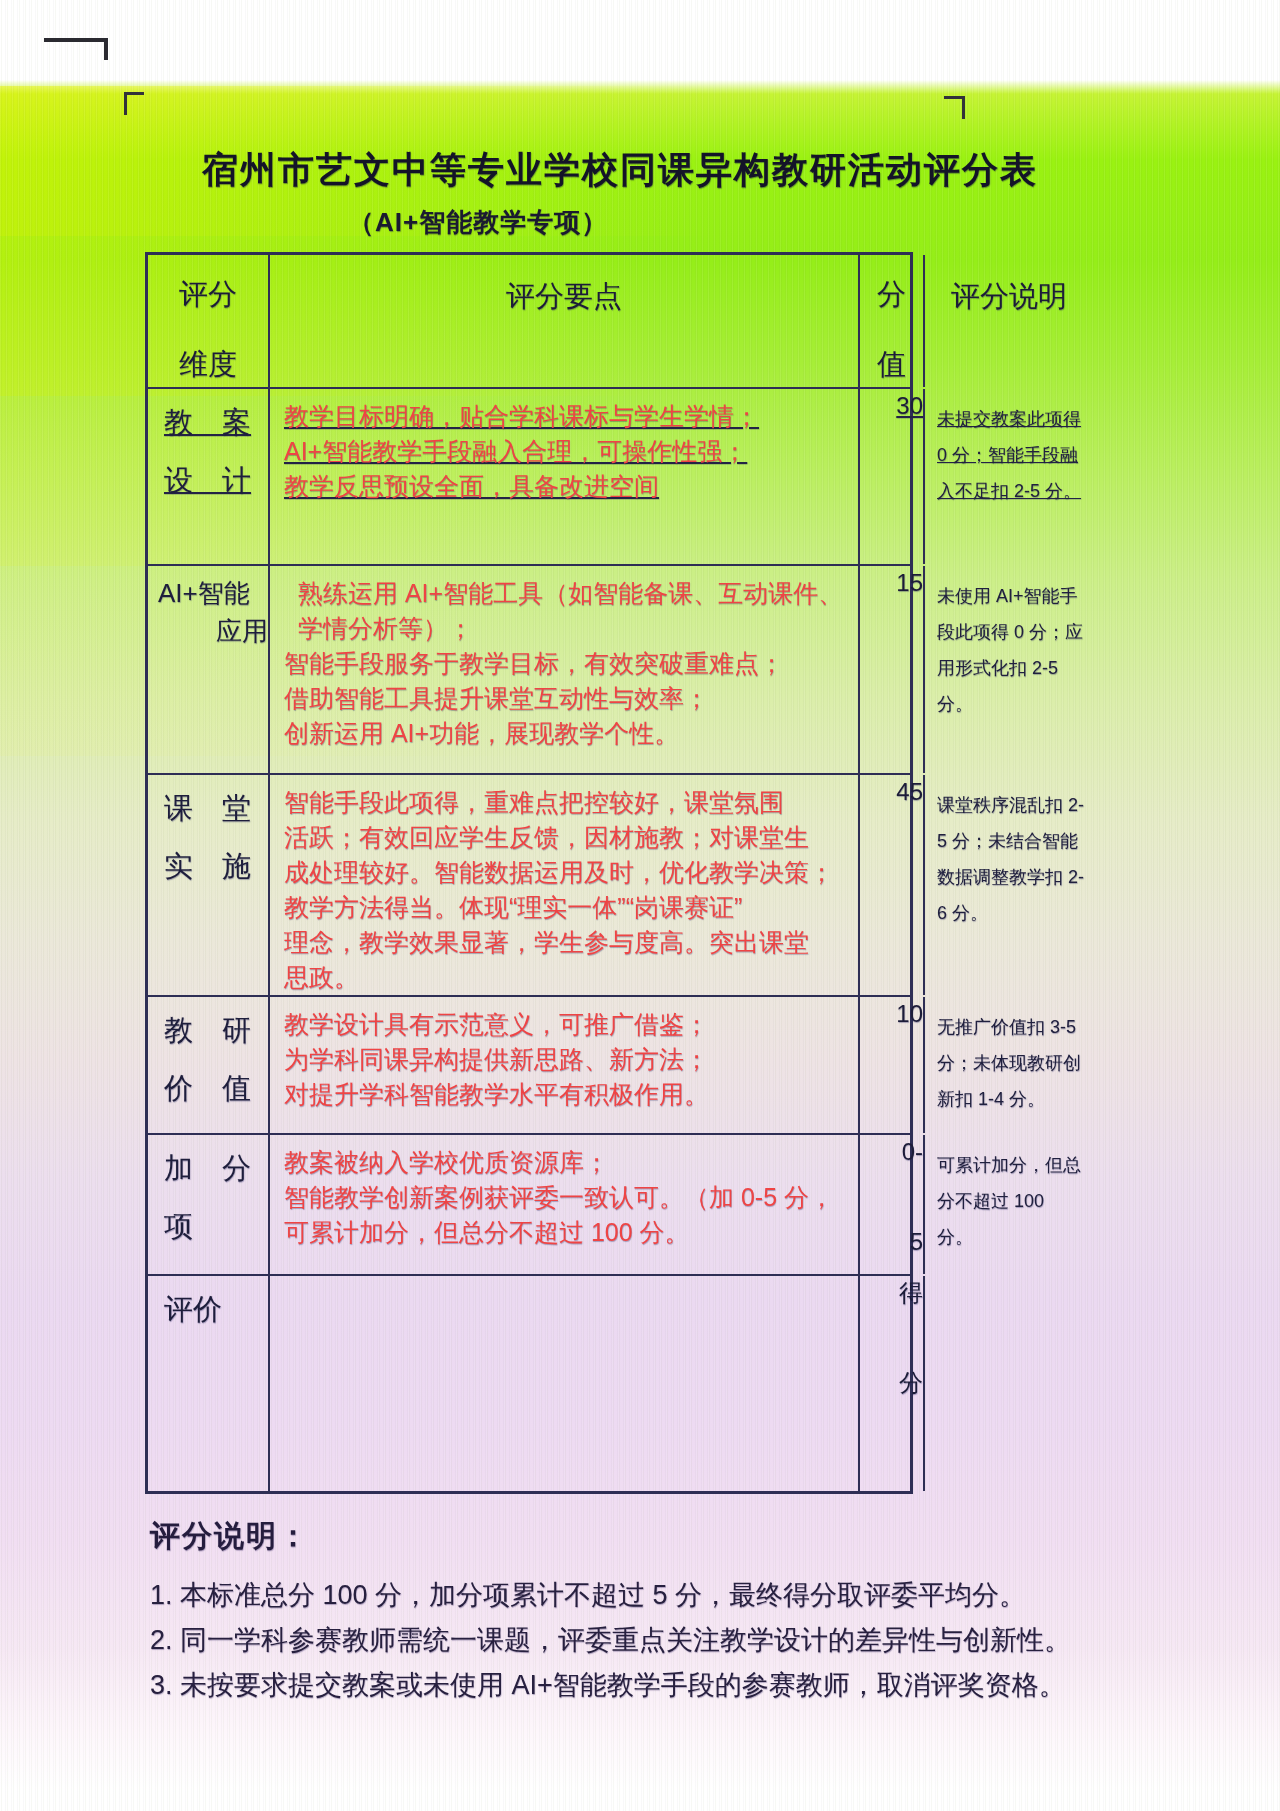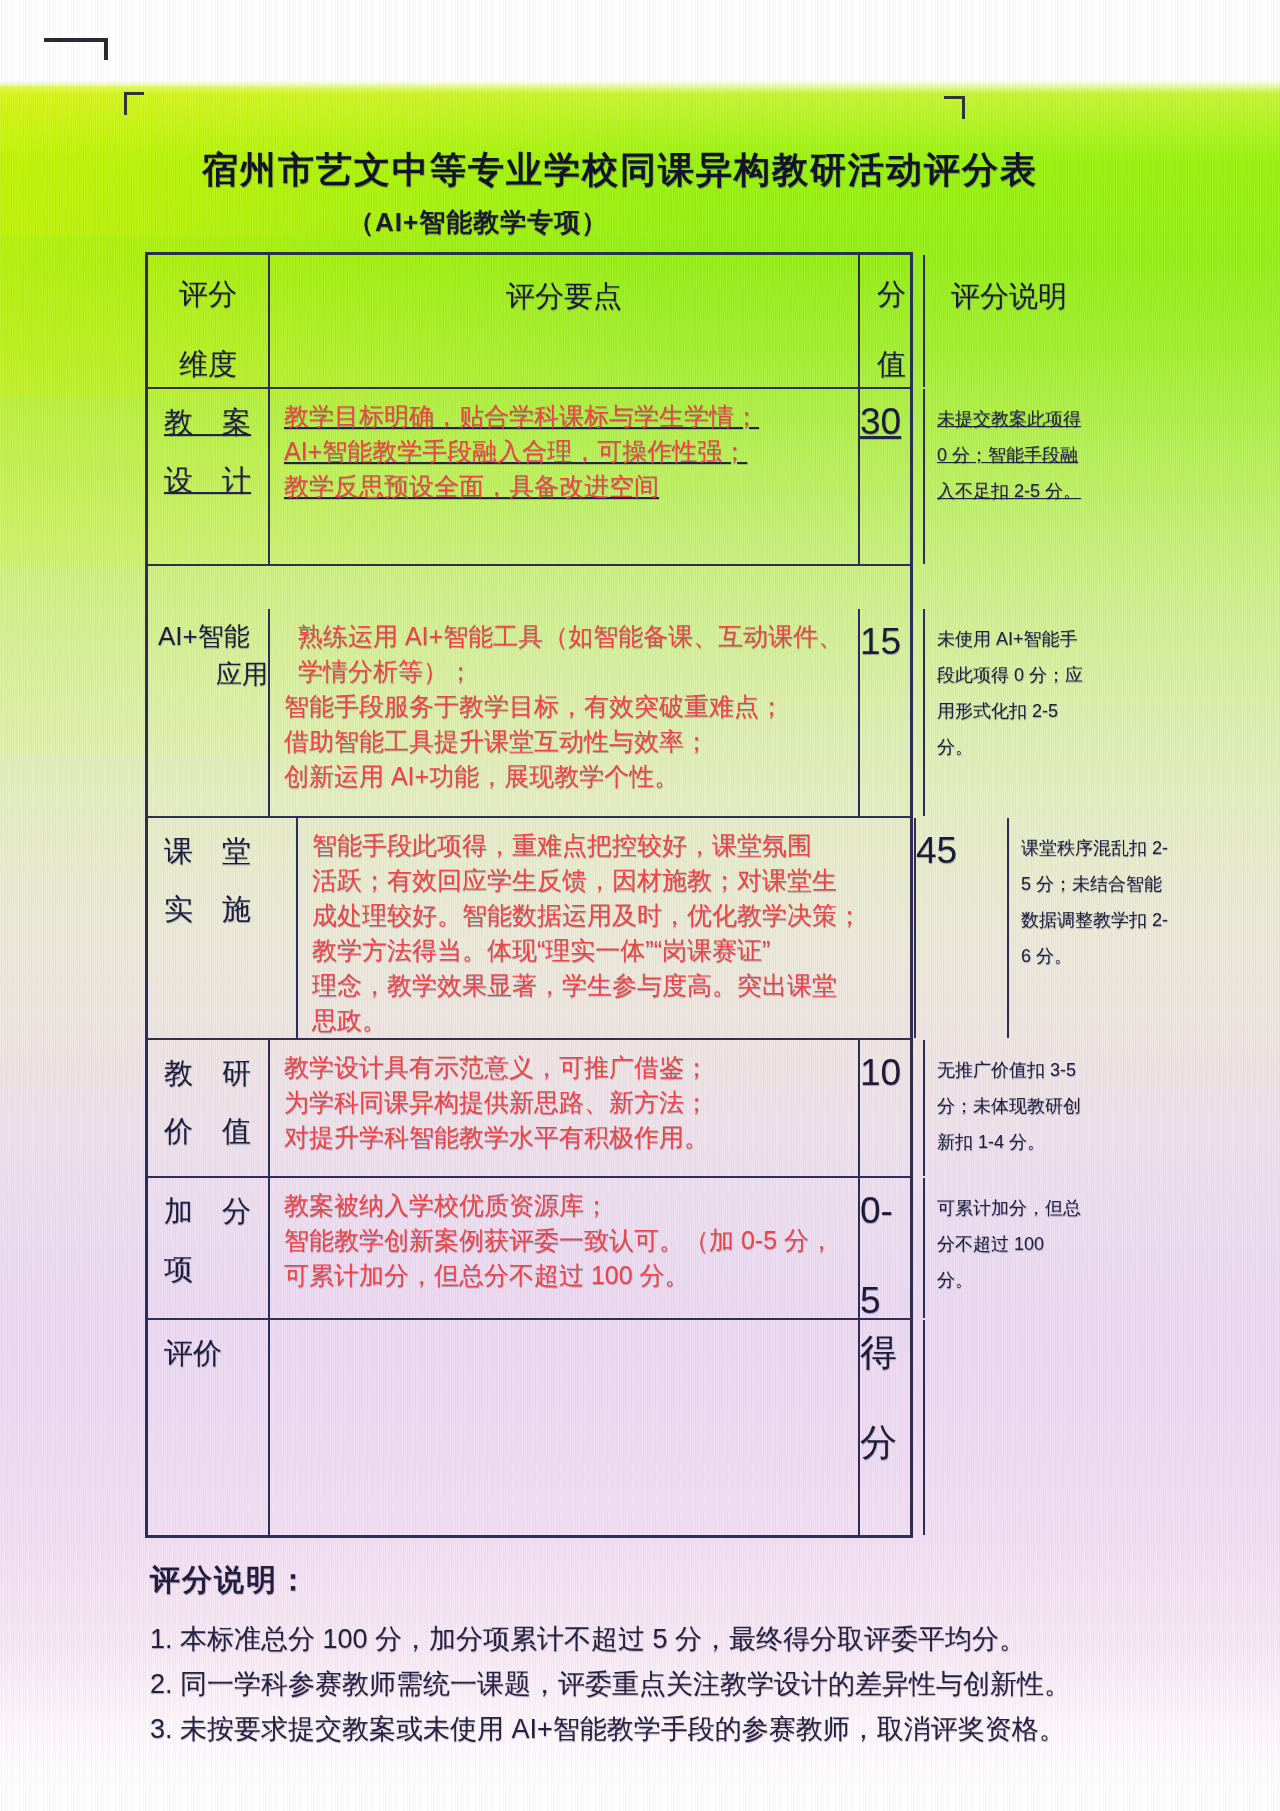--- a/index.html
+++ b/index.html
@@ -66,22 +66,22 @@
     border:3px solid #2e2e55;
     text-shadow:0.4px 0.6px 0.9px rgba(35,35,95,.35);
   }
   .tr{display:grid;grid-template-columns:120px 590px 65px 170px;box-sizing:border-box;}
   .tr:not(:last-child){border-bottom:2.5px solid #2e2e55;}
   .td{box-sizing:border-box;}
   .td:not(:first-child){border-left:2.5px solid #2e2e55;}
 
   .h-hdr{min-height:134px;}
   .h-r0{min-height:177px;text-decoration:underline;}
-  .h-r1{min-height:209px;margin-top:43px;}
-  .h-r2{min-height:210px;gap:28px;}
+  .h-r1{min-height:209px;}
+  .h-r2{min-height:210px;}
   .h-r3{min-height:138px;}
   .h-r4{min-height:141px;}
   .h-r5{min-height:215px;}
 
   .hdr-cell{text-align:center;font-size:29px;color:#1c1c38;}
   .hdr-cell .pad{padding-top:22px;}
   .hdr-lines div{line-height:34px;}
   .hdr-lines div + div{margin-top:36px;}
   .c1h .hdr-lines{padding-top:22px;}
   .c3h .hdr-lines{padding-top:22px;}
@@ -89,21 +89,21 @@
   .dim-cell{font-size:29px;color:#1e1e3c;padding:16px 0 0 16px;}
   .dim-cell div{line-height:34px;white-space:pre-wrap;}
   .dim-cell div + div{margin-top:24px;}
   .dim-tight{font-size:26px;padding-top:10px;padding-left:10px;}
   .dim-tight div + div{margin-top:4px;text-align:right;}
 
   .pts-cell{font-size:25px;color:#ef4444;padding:10px 0 0 14px;}
   .pts-cell div{line-height:35px;white-space:nowrap;}
   .pts-indent div:nth-child(1),.pts-indent div:nth-child(2){padding-left:14px;}
 
-  .score-cell{font-size:37px;color:#1c1c38;text-align:left;padding-top:16px;}
+  .score-cell{font-size:24px;color:#1c1c38;text-align:right;padding-top:0;}
   .score-cell div{line-height:34px;}
   .score-cell div + div{margin-top:56px;}
 
   .desc-cell{font-size:18px;color:#20203e;padding:12px 8px 0 12px;line-height:36px;}
 
   .notes{margin:22px 0 0 150px;width:980px;text-shadow:0.4px 0.6px 0.9px rgba(50,35,95,.35);}
   .notes-heading{font-size:30px;font-weight:bold;color:#251d3e;letter-spacing:2px;}
   .notes-list{margin-top:16px;font-size:27px;color:#27203f;}
   .notes-list div{line-height:45px;white-space:nowrap;}
 </style>

